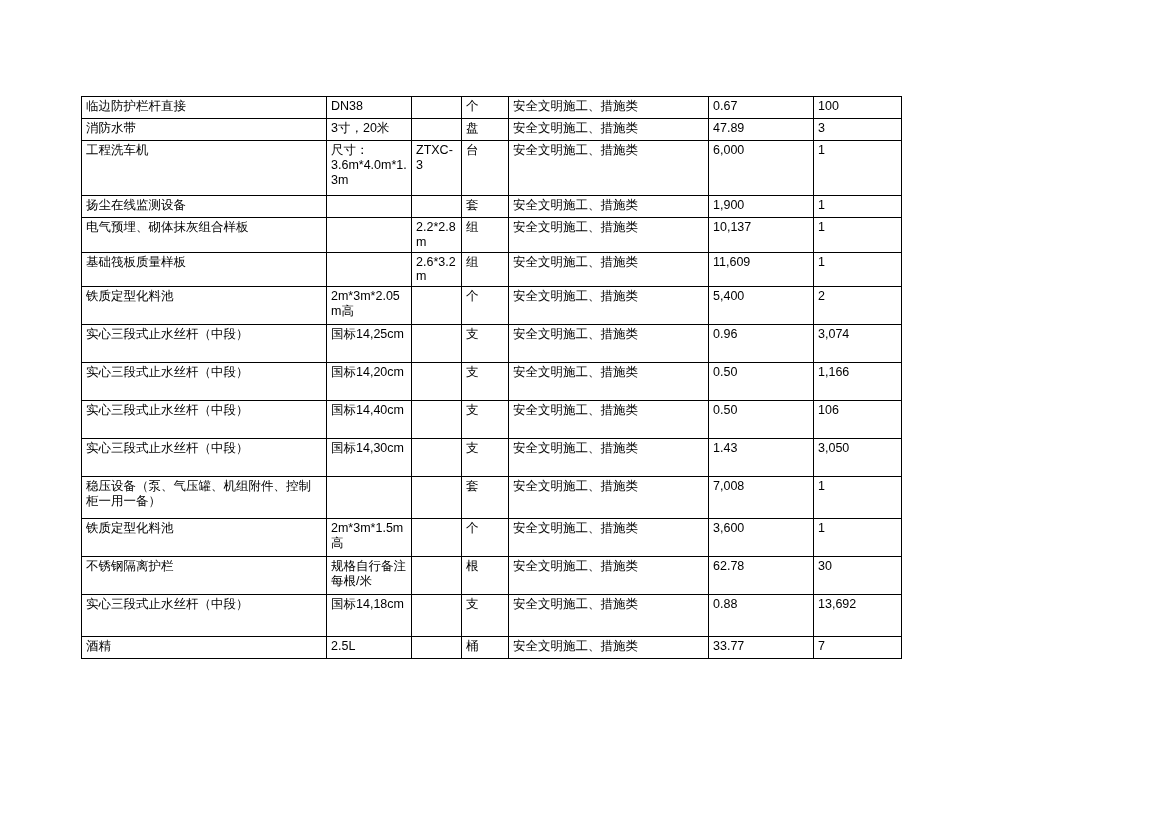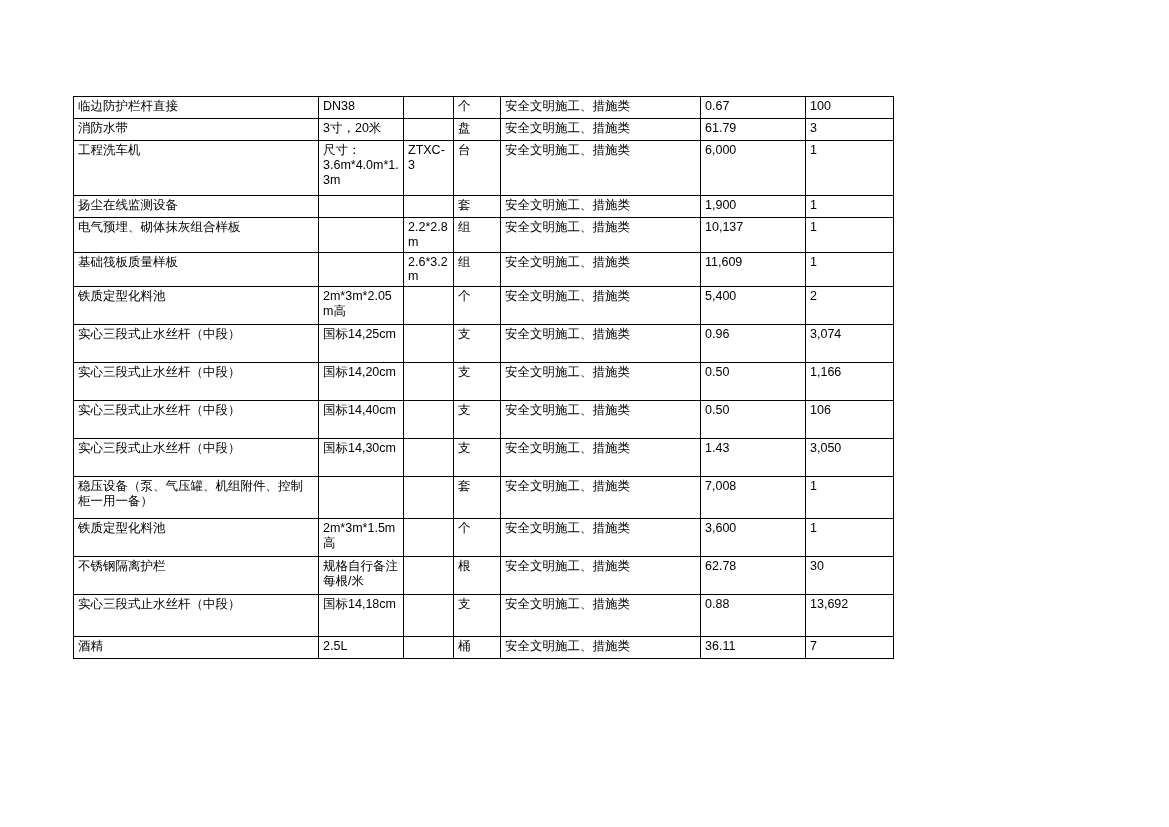--- a/index.html
+++ b/index.html
@@ -9,21 +9,21 @@
   }
   body {
     width: 1169px;
     height: 827px;
     font-family: "Liberation Sans", "DejaVu Sans", sans-serif;
     color: #000000;
     overflow: hidden;
   }
   .sheet {
     position: absolute;
-    left: 73px;
+    left: 81px;
     top: 96px;
     width: 820px;
   }
   table.grid {
     border-collapse: collapse;
     table-layout: fixed;
     width: 820px;
     font-size: 12.5px;
     line-height: 1.18;
   }
@@ -75,21 +75,21 @@
           <td>安全文明施工、措施类</td>
           <td class="num">0.67</td>
           <td class="num">100</td>
         </tr>
         <tr style="height: 22px;">
           <td>消防水带</td>
           <td>3寸，20米</td>
           <td></td>
           <td class="unit">盘</td>
           <td>安全文明施工、措施类</td>
-          <td class="num">61.79</td>
+          <td class="num">47.89</td>
           <td class="num">3</td>
         </tr>
         <tr style="height: 55px;">
           <td>工程洗车机</td>
           <td>尺寸：3.6m*4.0m*1.3m</td>
           <td>ZTXC-3</td>
           <td class="unit">台</td>
           <td>安全文明施工、措施类</td>
           <td class="num">6,000</td>
           <td class="num">1</td>
@@ -201,18 +201,18 @@
           <td>安全文明施工、措施类</td>
           <td class="num">0.88</td>
           <td class="num">13,692</td>
         </tr>
         <tr style="height: 22px;">
           <td>酒精</td>
           <td>2.5L</td>
           <td></td>
           <td class="unit">桶</td>
           <td>安全文明施工、措施类</td>
-          <td class="num">36.11</td>
+          <td class="num">33.77</td>
           <td class="num">7</td>
         </tr>
       </tbody>
   </table>
 </div>
 
 </body></html>

